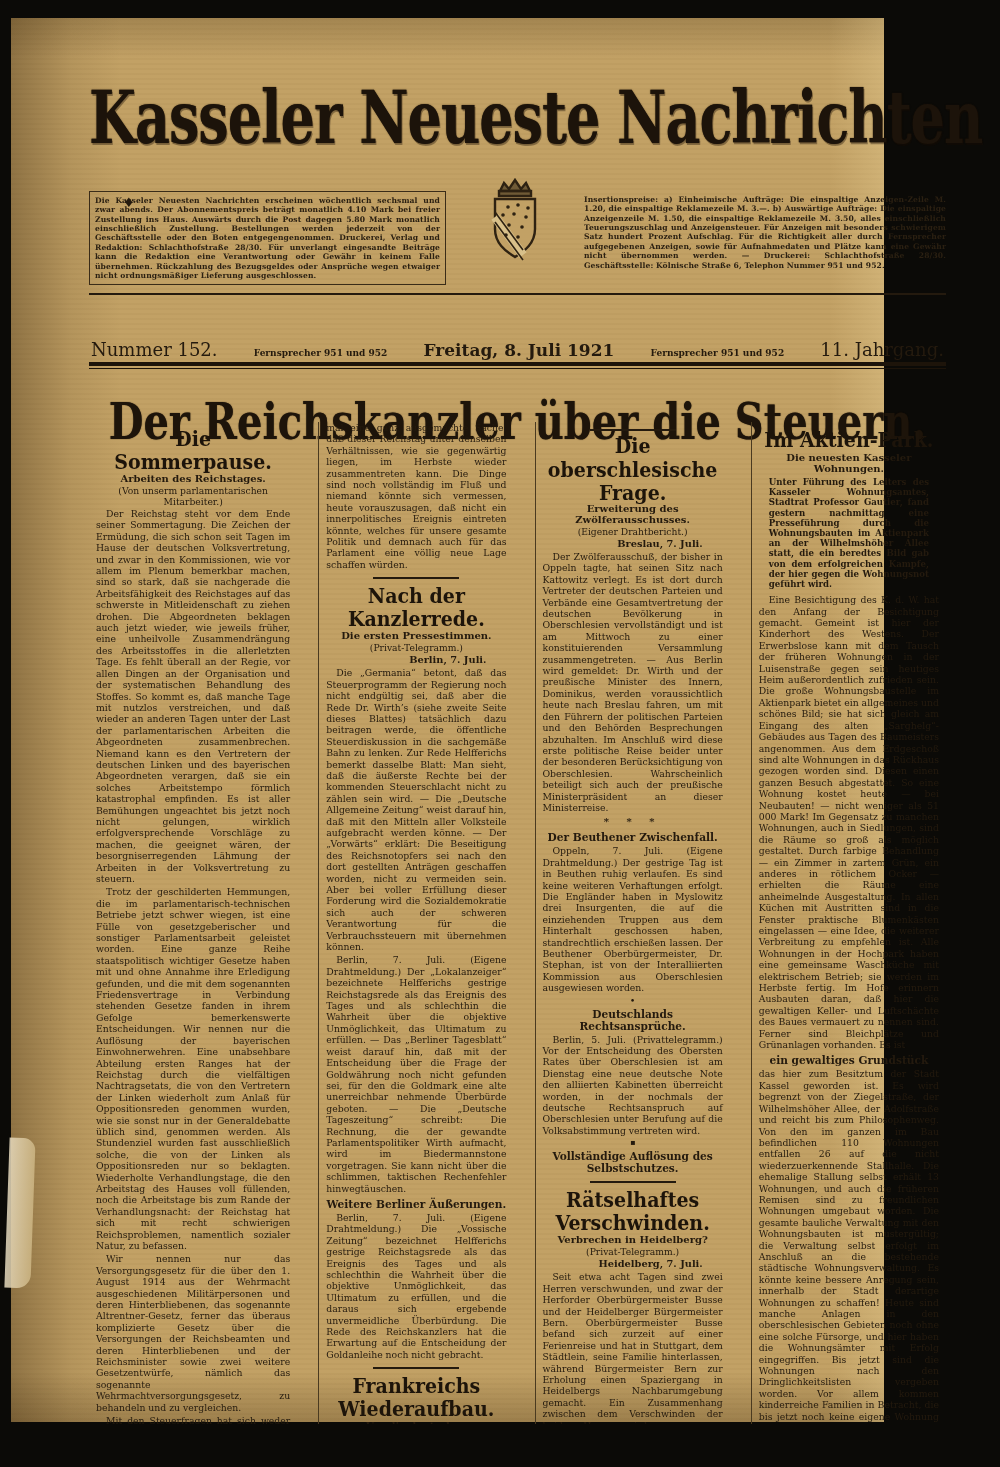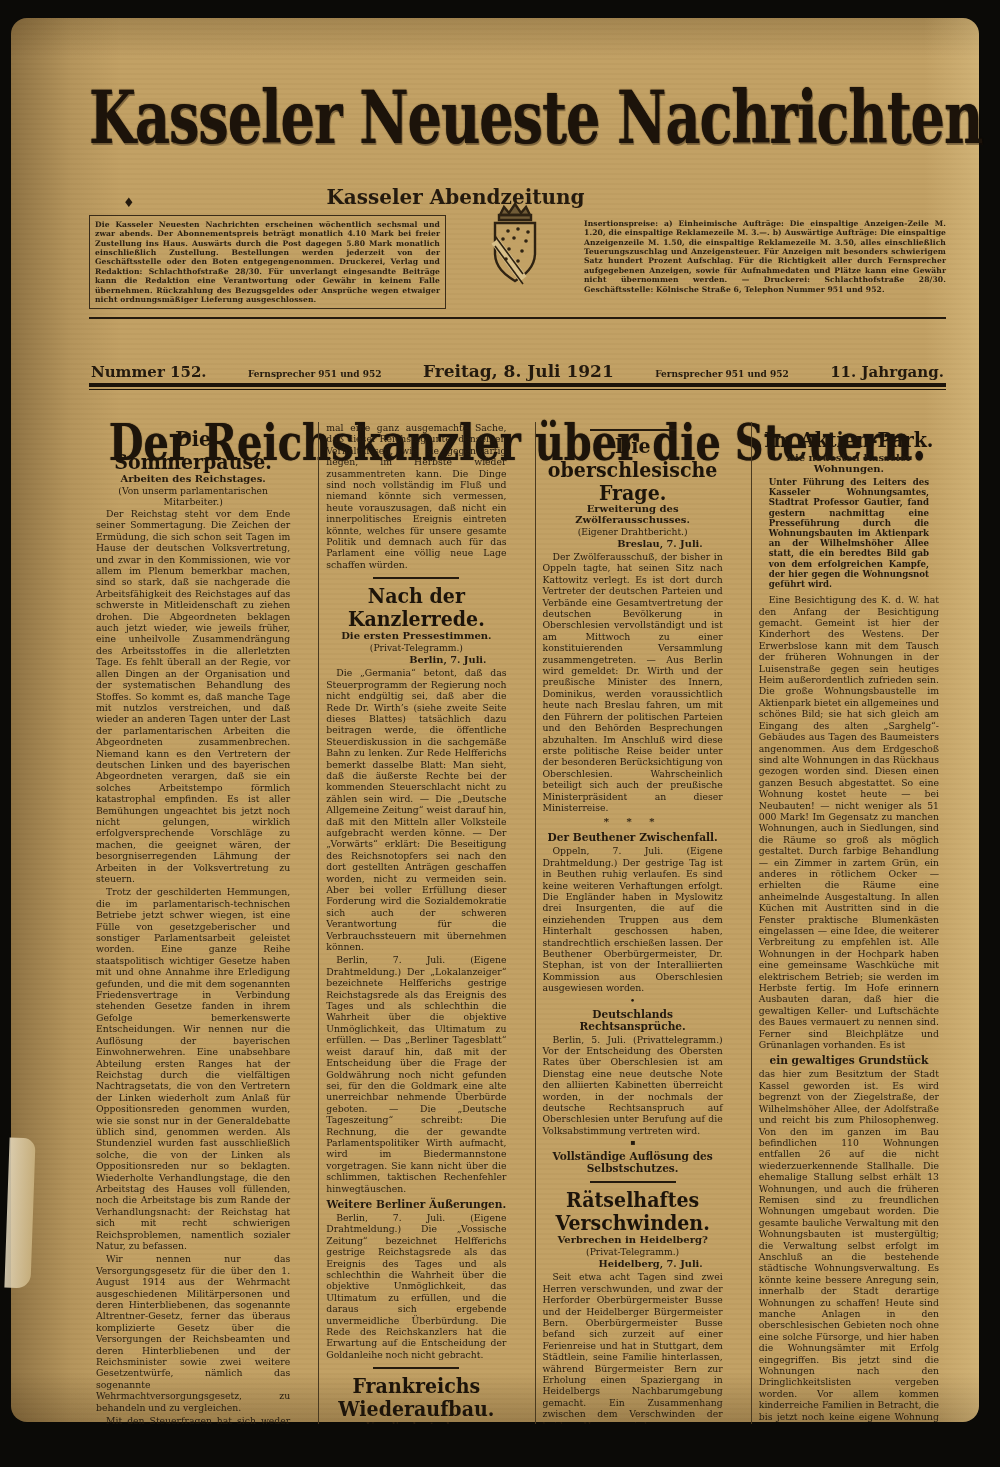--- a/index.html
+++ b/index.html
@@ -3,30 +3,29 @@
 <meta charset="utf-8">
 <style>
   html,body{margin:0;padding:0;}
   body{
     width:1000px;height:1467px;
     background:#0b0a07;
     position:relative;overflow:hidden;
     font-family:"DejaVu Serif","Liberation Serif",serif;
   }
   .paper{
-    position:absolute;left:11px;top:18px;width:968px;height:1404px;
+    position:absolute;left:11px;top:18px;width:873px;height:1404px;
     background:
       linear-gradient(90deg, rgba(60,40,15,.38) 0px, rgba(60,40,15,.10) 60px, rgba(0,0,0,0) 110px),
       linear-gradient(270deg, rgba(235,210,150,.35) 0px, rgba(0,0,0,0) 55px),
       linear-gradient(180deg, rgba(70,50,20,.25) 0, rgba(0,0,0,0) 40px),
       linear-gradient(0deg, rgba(70,50,20,.30) 0, rgba(0,0,0,0) 50px),
       repeating-linear-gradient(180deg, rgba(120,90,40,.06) 0 2px, rgba(0,0,0,0) 2px 5px),
       #c2a165;
     color:#241a0e;
-    border-radius:16px;
   }
   .tear{
     position:absolute;left:-4px;top:1120px;width:26px;height:150px;
     background:linear-gradient(90deg,#e8dcc0,#cdb684);
     transform:rotate(2deg);border-radius:0 12px 14px 0;opacity:.85;
   }
   .inner{position:absolute;left:78px;top:0;width:857px;height:1404px;}
 
   
   .masthead{
@@ -49,21 +48,21 @@
   .imprint.left{border:1px solid #3a2c18;padding:4px 5px;}
   .imprint.right{width:362px;padding:4px 0;}
   .crest{width:96px;display:flex;justify-content:center;margin-top:-14px;}
 
   
   .date-row{
     margin-top:8px;border-top:2px solid #241a0e;
     display:flex;align-items:baseline;justify-content:space-between;
     padding:3px 2px 2px 2px;
   }
-  .date-row .num,.date-row .vol{font-size:15px;font-weight:bold;margin-top:41px;}
+  .date-row .num,.date-row .vol{font-size:18px;font-weight:normal;margin-top:41px;}
   .date-row .phone{font-size:9px;font-weight:bold;}
   .date-row .date{font-size:17px;font-weight:bold;}
   .heavy-rule{border-top:4px solid #1d140a;border-bottom:1px solid #1d140a;height:2px;}
 
   
   .headline{
     margin-top:22px;text-align:center;font-weight:bold;font-size:40px;
     color:#1d140a;letter-spacing:0;
     text-shadow:0 0 1px rgba(25,15,5,.8);
     transform:scaleY(1.25);transform-origin:top center;
@@ -102,21 +101,20 @@
 <body>
 
 <div class="paper">
   <div class="tear"></div>
   <div class="inner">
 
     <div class="masthead">Kasseler Neueste Nachrichten</div>
 
     <div class="edition-row">
       <span class="diamond">♦</span>
-      <span>Kasseler Abendzeitung</span>
       <span style="width:96px"></span>
     </div>
 
     <div class="imprint-row">
       <div class="imprint left">Die Kasseler Neuesten Nachrichten erscheinen wöchentlich sechsmal und zwar abends. Der Abonnementspreis beträgt monatlich 4.10 Mark bei freier Zustellung ins Haus. Auswärts durch die Post dagegen 5.80 Mark monatlich einschließlich Zustellung. Bestellungen werden jederzeit von der Geschäftsstelle oder den Boten entgegengenommen. Druckerei, Verlag und Redaktion: Schlachthofstraße 28/30. Für unverlangt eingesandte Beiträge kann die Redaktion eine Verantwortung oder Gewähr in keinem Falle übernehmen. Rückzahlung des Bezugsgeldes oder Ansprüche wegen etwaiger nicht ordnungsmäßiger Lieferung ausgeschlossen.</div>
       <div class="crest">
         <svg width="74" height="84" viewBox="0 0 74 84" aria-hidden="true">
           <g fill="none" stroke="#2e2212" stroke-width="2.4">
 
             <path d="M22 14 l4 -8 5 6 6 -9 6 9 5 -6 4 8 z" fill="#2e2212" fill-opacity=".55"></path>

